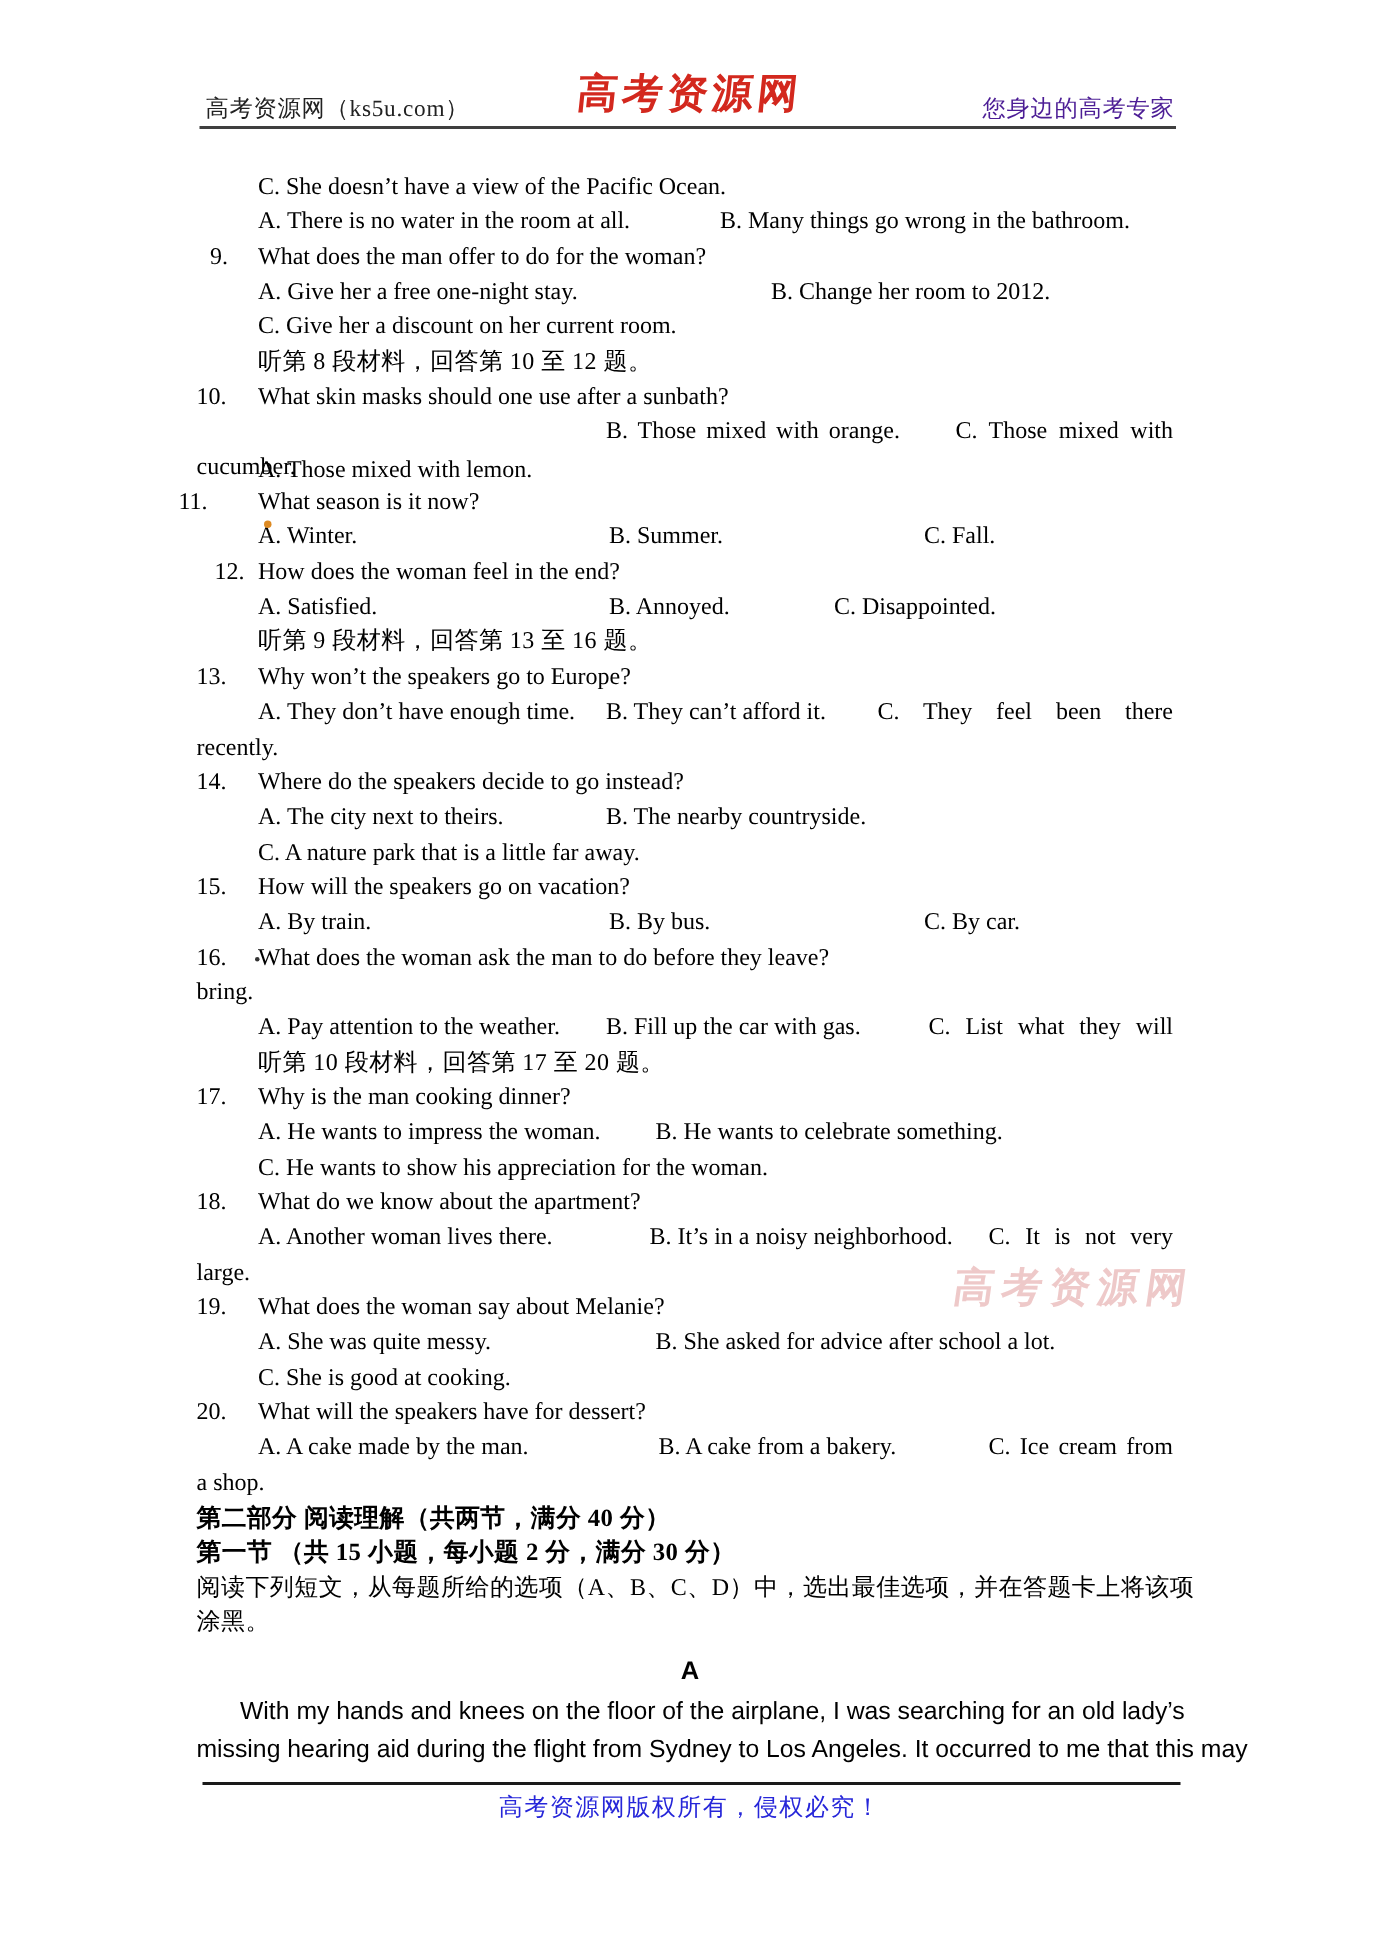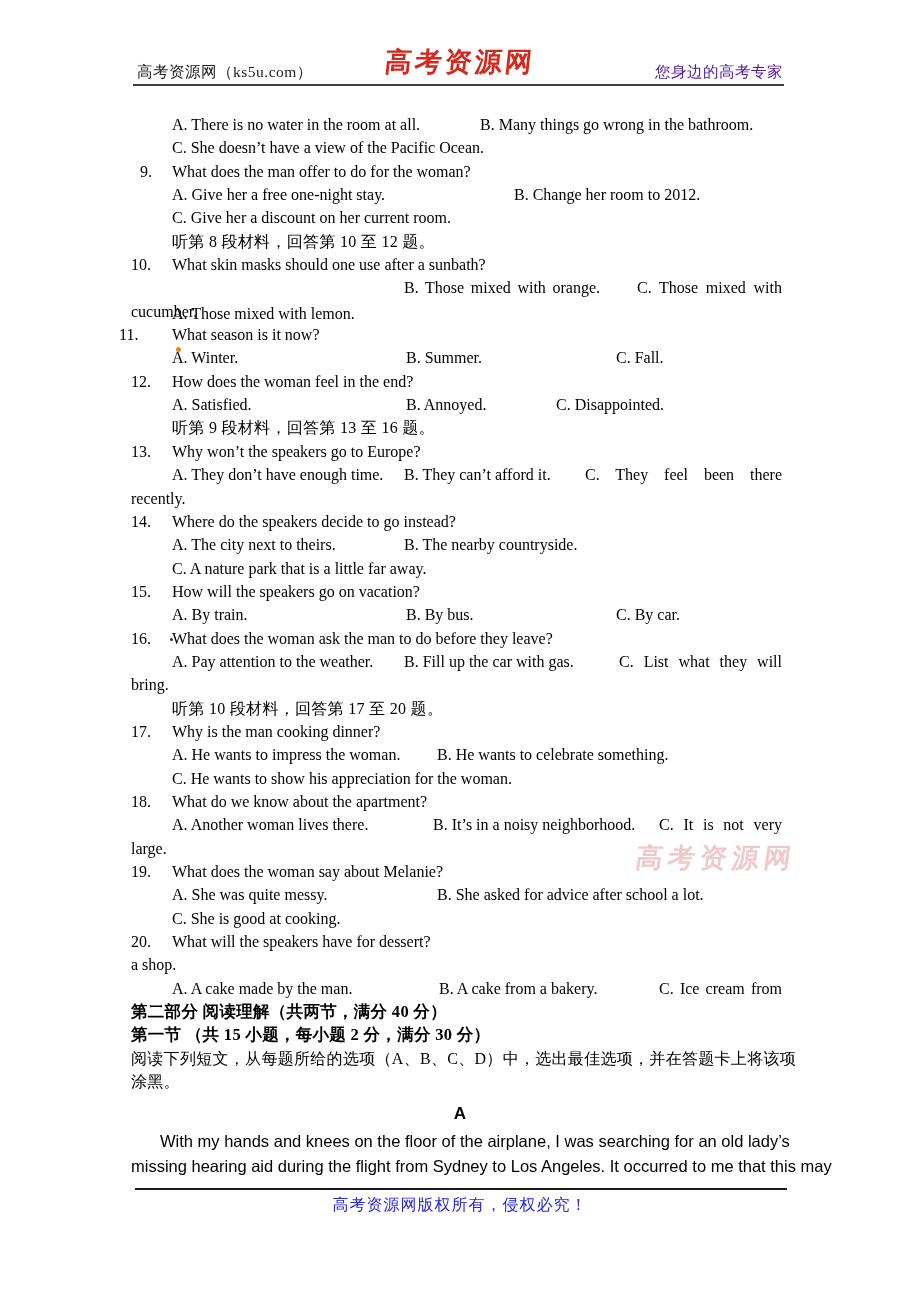--- a/index.html
+++ b/index.html
@@ -44,25 +44,25 @@
 
 <div class="page">
 
   <div class="hdr-left">高考资源网（ks5u.com）</div>
   <div class="hdr-logo">高考资源网</div>
   <div class="hdr-right">您身边的高考专家</div>
   <div class="hdr-rule"></div>
 
   <div class="doc">
       <div class="line en">
+        <span style="left: 172px;">C. She doesn’t have a view of the Pacific Ocean.</span>
+      </div>
+      <div class="line en">
         <span style="left: 172px;">A. There is no water in the room at all.</span>
         <span style="left: 480px;">B. Many things go wrong in the bathroom.</span>
-      </div>
-      <div class="line en">
-        <span style="left: 172px;">C. She doesn’t have a view of the Pacific Ocean.</span>
       </div>
       <div class="line en">
         <span style="left: 140px;">9.</span>
         <span style="left: 172px;">What does the man offer to do for the woman?</span>
       </div>
       <div class="line en">
         <span style="left: 172px;">A. Give her a free one-night stay.</span>
         <span style="left: 514px;">B. Change her room to 2012.</span>
       </div>
       <div class="line en">
@@ -86,21 +86,21 @@
       <div class="line en">
         <span style="left: 119px;">11.</span>
         <span style="left: 172px;">What season is it now?</span>
       </div>
       <div class="line en">
         <span style="left: 172px;">A. Winter.</span>
         <span style="left: 406px;">B. Summer.</span>
         <span style="left: 616px;">C. Fall.</span>
       </div>
       <div class="line en">
-        <span style="left: 131px;">12.</span>
+        <span style="left: 143px;">12.</span>
         <span style="left: 172px;">How does the woman feel in the end?</span>
       </div>
       <div class="line en">
         <span style="left: 172px;">A. Satisfied.</span>
         <span style="left: 406px;">B. Annoyed.</span>
         <span style="left: 556px;">C. Disappointed.</span>
       </div>
       <div class="line cn">
         <span style="left: 172px;">听第 9 段材料，回答第 13 至 16 题。</span>
       </div>
@@ -134,27 +134,27 @@
       <div class="line en">
         <span style="left: 172px;">A. By train.</span>
         <span style="left: 406px;">B. By bus.</span>
         <span style="left: 616px;">C. By car.</span>
       </div>
       <div class="line en">
         <span style="left: 131px;">16.</span>
         <span style="left: 172px;">What does the woman ask the man to do before they leave?</span>
       </div>
       <div class="line en">
+        <span style="left: 131px;">bring.</span>
+      </div>
+      <div class="line en">
         <span style="left: 172px;">A. Pay attention to the weather.</span>
         <span style="left: 404px;">B. Fill up the car with gas.</span>
         <span class="just" style="left: 619px; width: 163px;">C. List what they will</span>
       </div>
-      <div class="line en">
-        <span style="left: 131px;">bring.</span>
-      </div>
       <div class="line cn">
         <span style="left: 172px;">听第 10 段材料，回答第 17 至 20 题。</span>
       </div>
       <div class="line en">
         <span style="left: 131px;">17.</span>
         <span style="left: 172px;">Why is the man cooking dinner?</span>
       </div>
       <div class="line en">
         <span style="left: 172px;">A. He wants to impress the woman.</span>
         <span style="left: 437px;">B. He wants to celebrate something.</span>
@@ -183,27 +183,27 @@
         <span style="left: 437px;">B. She asked for advice after school a lot.</span>
       </div>
       <div class="line en">
         <span style="left: 172px;">C. She is good at cooking.</span>
       </div>
       <div class="line en">
         <span style="left: 131px;">20.</span>
         <span style="left: 172px;">What will the speakers have for dessert?</span>
       </div>
       <div class="line en">
-        <span style="left: 131px;">a shop.</span>
-      </div>
-      <div class="line en">
         <span style="left: 172px;">A. A cake made by the man.</span>
         <span style="left: 439px;">B. A cake from a bakery.</span>
         <span class="just" style="left: 659px; width: 123px;">C. Ice cream from</span>
       </div>
+      <div class="line en">
+        <span style="left: 131px;">a shop.</span>
+      </div>
       <div class="line cnb">
         <span style="left: 131px;">第二部分 阅读理解（共两节，满分 40 分）</span>
       </div>
       <div class="line cnb">
         <span style="left: 131px;">第一节 （共 15 小题，每小题 2 分，满分 30 分）</span>
       </div>
       <div class="line cn">
         <span style="left: 131px;">阅读下列短文，从每题所给的选项（A、B、C、D）中，选出最佳选项，并在答题卡上将该项</span>
       </div>
       <div class="line cn">

